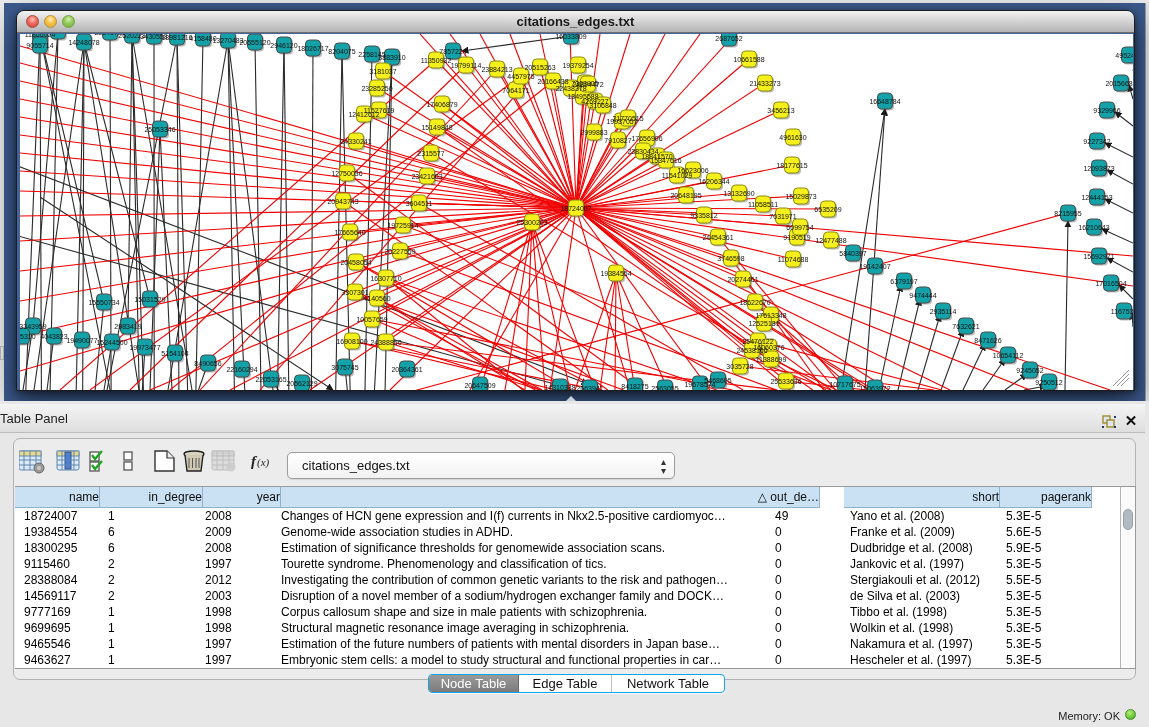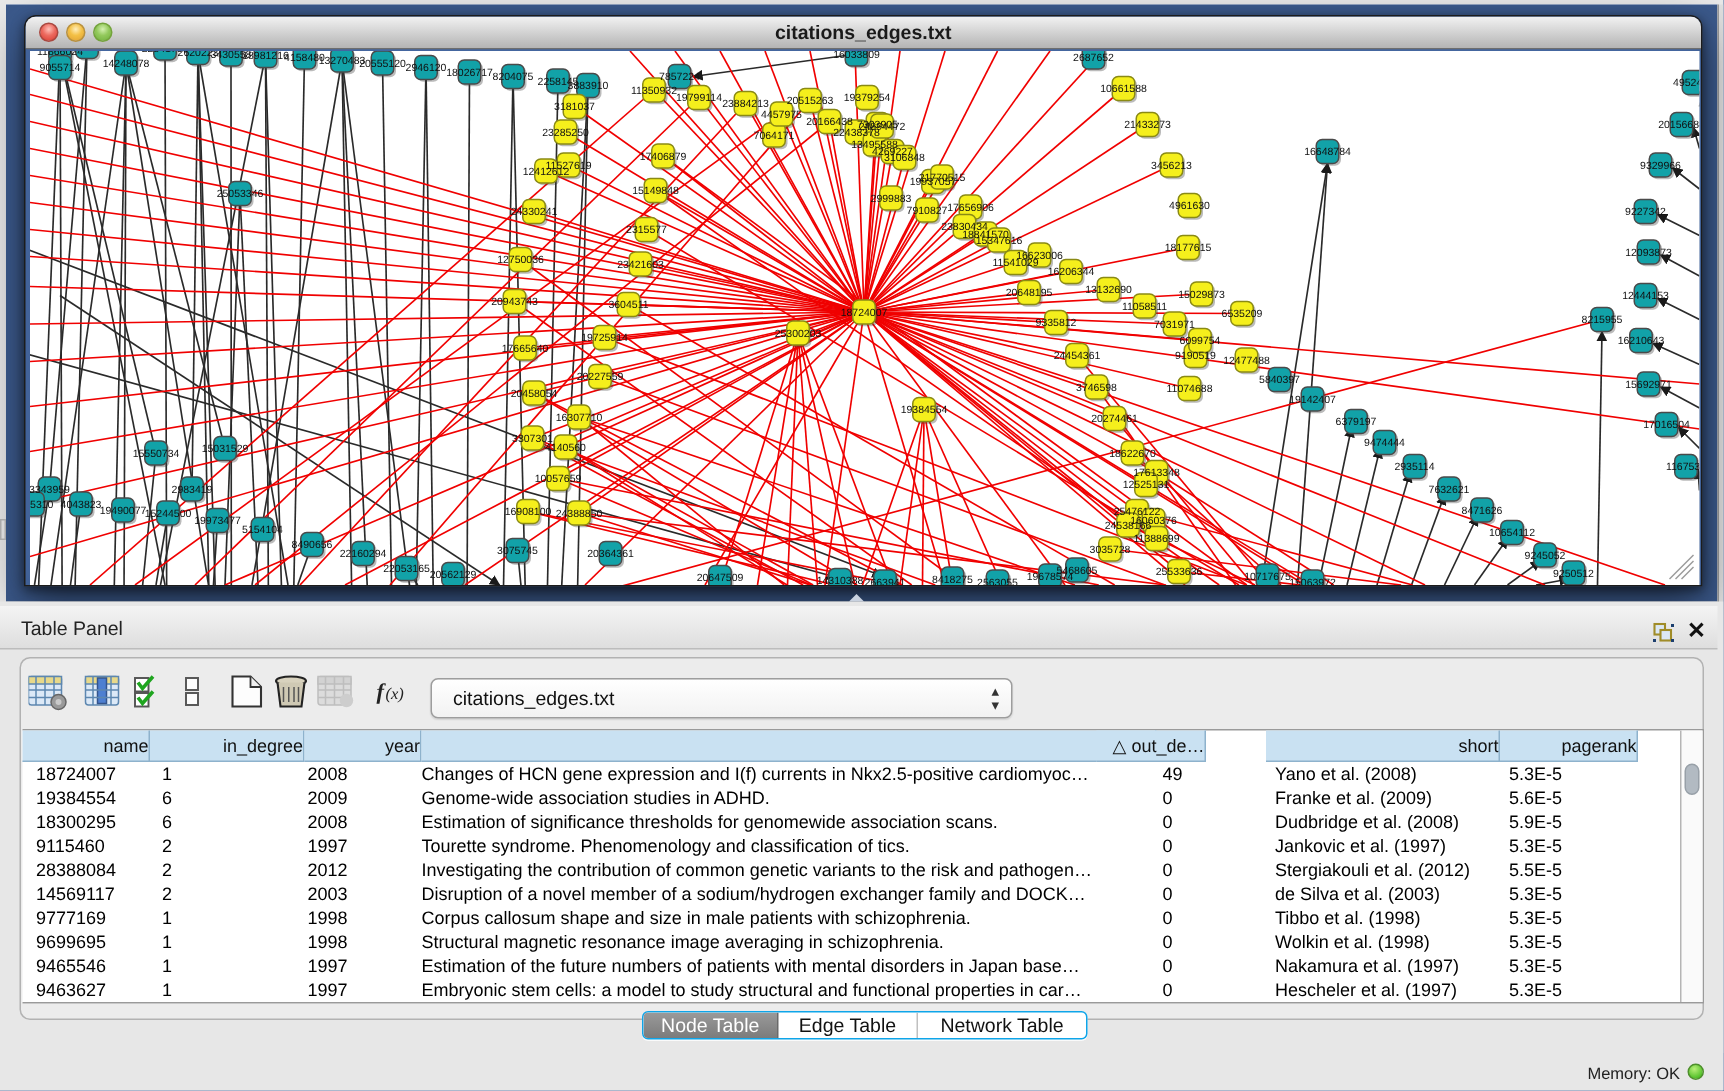--- a/index.html
+++ b/index.html
@@ -5,21 +5,21 @@
 .desktop{position:absolute;left:4px;top:3px;width:1141px;height:398px;background:#44669f;box-shadow:inset 0 0 30px rgba(0,0,0,.18)}
 .rightstrip{position:absolute;right:0;top:3px;width:4px;height:699px;background:#dfdfdf;border-left:1px solid #9a9a9a}
 .win{position:absolute;left:16px;top:10px;width:1119px;height:381px;border:1px solid #1c1c1c;border-radius:8px 8px 0 0;box-shadow:0 10px 28px rgba(0,0,0,.6),0 2px 8px rgba(0,0,0,.5)}
 .titlebar{position:absolute;left:0;top:0;width:100%;height:22px;border-radius:7px 7px 0 0;background:linear-gradient(180deg,#f2f2f2 0%,#d6d6d6 45%,#b4b4b4 100%);border-bottom:1px solid #6e6e6e;text-align:center;font-size:13px;font-weight:bold;color:#1a1a1a;line-height:22px}
 .tl{position:absolute;top:4px;width:13px;height:13px;border-radius:50%}
 .tl.r{left:9px;background:radial-gradient(circle at 50% 32%,#ffc0b8 0%,#ec6b60 45%,#d93a30 100%);border:1px solid #a94840}
 .tl.y{left:27px;background:radial-gradient(circle at 50% 32%,#ffeebb 0%,#f3c045 45%,#dfa034 100%);border:1px solid #b9913e}
 .tl.g{left:45px;background:radial-gradient(circle at 50% 32%,#d4f0b0 0%,#93c95c 45%,#6faf3c 100%);border:1px solid #74a33c}
 .canvas{position:absolute;left:3px;top:23px;width:1113px;height:356px;background:#fff;overflow:hidden}
 .tpanel{position:absolute;left:0;top:401px;width:1149px;height:326px;background:#e7e7e7}
-.tphead{position:absolute;left:0;top:3px;width:1145px;height:29px;background:linear-gradient(180deg,#f4f4f4,#dedede);border-bottom:1px solid #bcbcbc;font-size:13px;color:#222;line-height:29px;padding-left:14px}
+.tphead{position:absolute;left:0;top:3px;width:1145px;height:29px;background:linear-gradient(180deg,#f4f4f4,#dedede);border-bottom:1px solid #bcbcbc;font-size:13px;color:#222;line-height:29px;}
 .fico{position:absolute;left:1102px;top:11px;width:14px;height:13px}
 .xico{position:absolute;left:1123px;top:9px;width:16px;height:16px;font-size:15px;font-weight:bold;color:#111;line-height:16px;text-align:center}
 .inner{position:absolute;left:13px;top:37px;width:1123px;height:242px;background:#ececec;border:1px solid #b2b2b2;border-radius:7px}
 .tools{position:absolute;left:0;top:5px;width:100%;height:36px}
 .dd{position:absolute;left:273px;top:8px;width:388px;height:27px;background:linear-gradient(180deg,#ffffff,#f2f2f2);border:1px solid #9d9d9d;border-radius:5px;font-size:13px;line-height:25px;padding-left:14px;color:#111;box-shadow:0 1px 1px rgba(0,0,0,.1)}
 .dds{position:absolute;right:8px;top:4px;font-size:10px;color:#333;line-height:9px;text-align:center}
 .tbl{position:absolute;left:1px;top:47px;width:1121px;height:183px;background:#fff;border:1px solid #9a9a9a;border-left:none;font-size:12px}
 .thead{position:absolute;left:0;top:0;width:1077px;height:21px}
 .th{position:absolute;top:0;height:21px;background:#c9e1f2;border-right:1px solid #8eb2cc;border-bottom:1px solid #8eb2cc;text-align:right;font-size:12px;line-height:21px;color:#111}
 .trow{position:relative;height:16px;line-height:16px;white-space:nowrap}
@@ -770,21 +770,21 @@
           <text x="238" y="18" font-size="11" font-style="italic" font-family="Liberation Serif" fill="#222">(x)</text>
       </svg>
       <div class="dd">citations_edges.txt<div class="dds">▴<br>▾</div></div>
     </div>
     <div class="tbl">
       <div class="thead">
         <div class="th" style="left:0px;width:85px">name</div>
         <div class="th" style="left:85px;width:103px">in_degree</div>
         <div class="th" style="left:188px;width:78px">year</div>
         <div class="th" style="left:266px;width:490px">title</div>
-        <div class="th" style="left:716px;width:73px">△ out_de…</div>
+        <div class="th" style="left:732px;width:73px">△ out_de…</div>
         <div class="th" style="left:829px;width:156px">short</div>
         <div class="th" style="left:985px;width:92px">pagerank</div>
       </div>
       <div class="rowwrap">
 <div class="trow">
             <div class="c0">18724007</div>
             <div class="c1">1</div>
             <div class="c2">2008</div>
             <div class="c3">Changes of HCN gene expression and I(f) currents in Nkx2.5-positive cardiomyoc…</div>
             <div class="c4">49</div>

